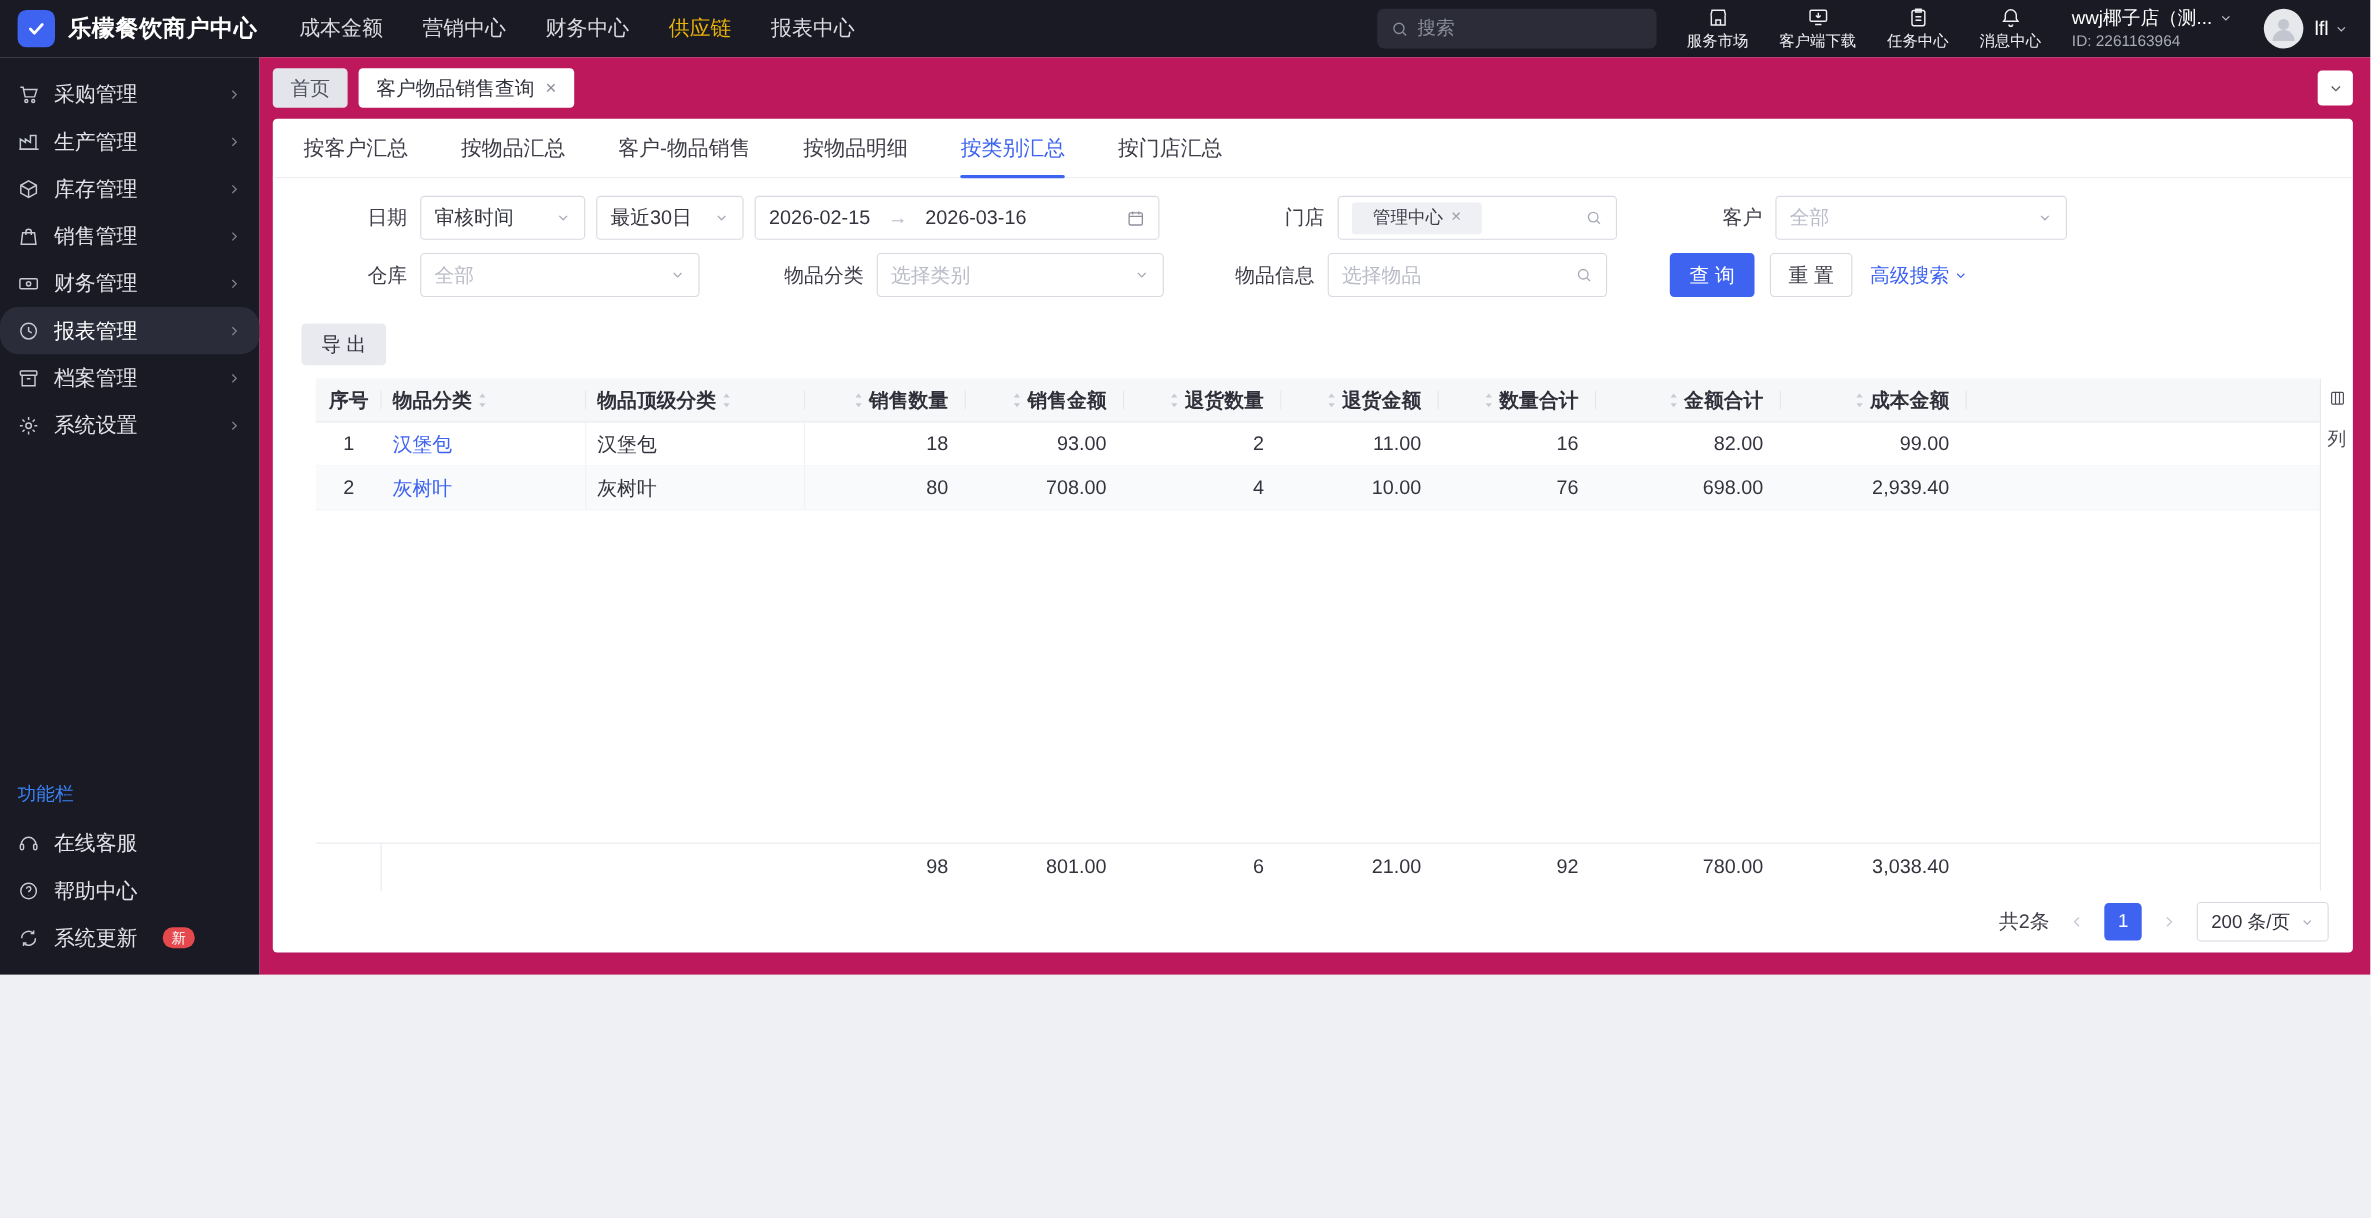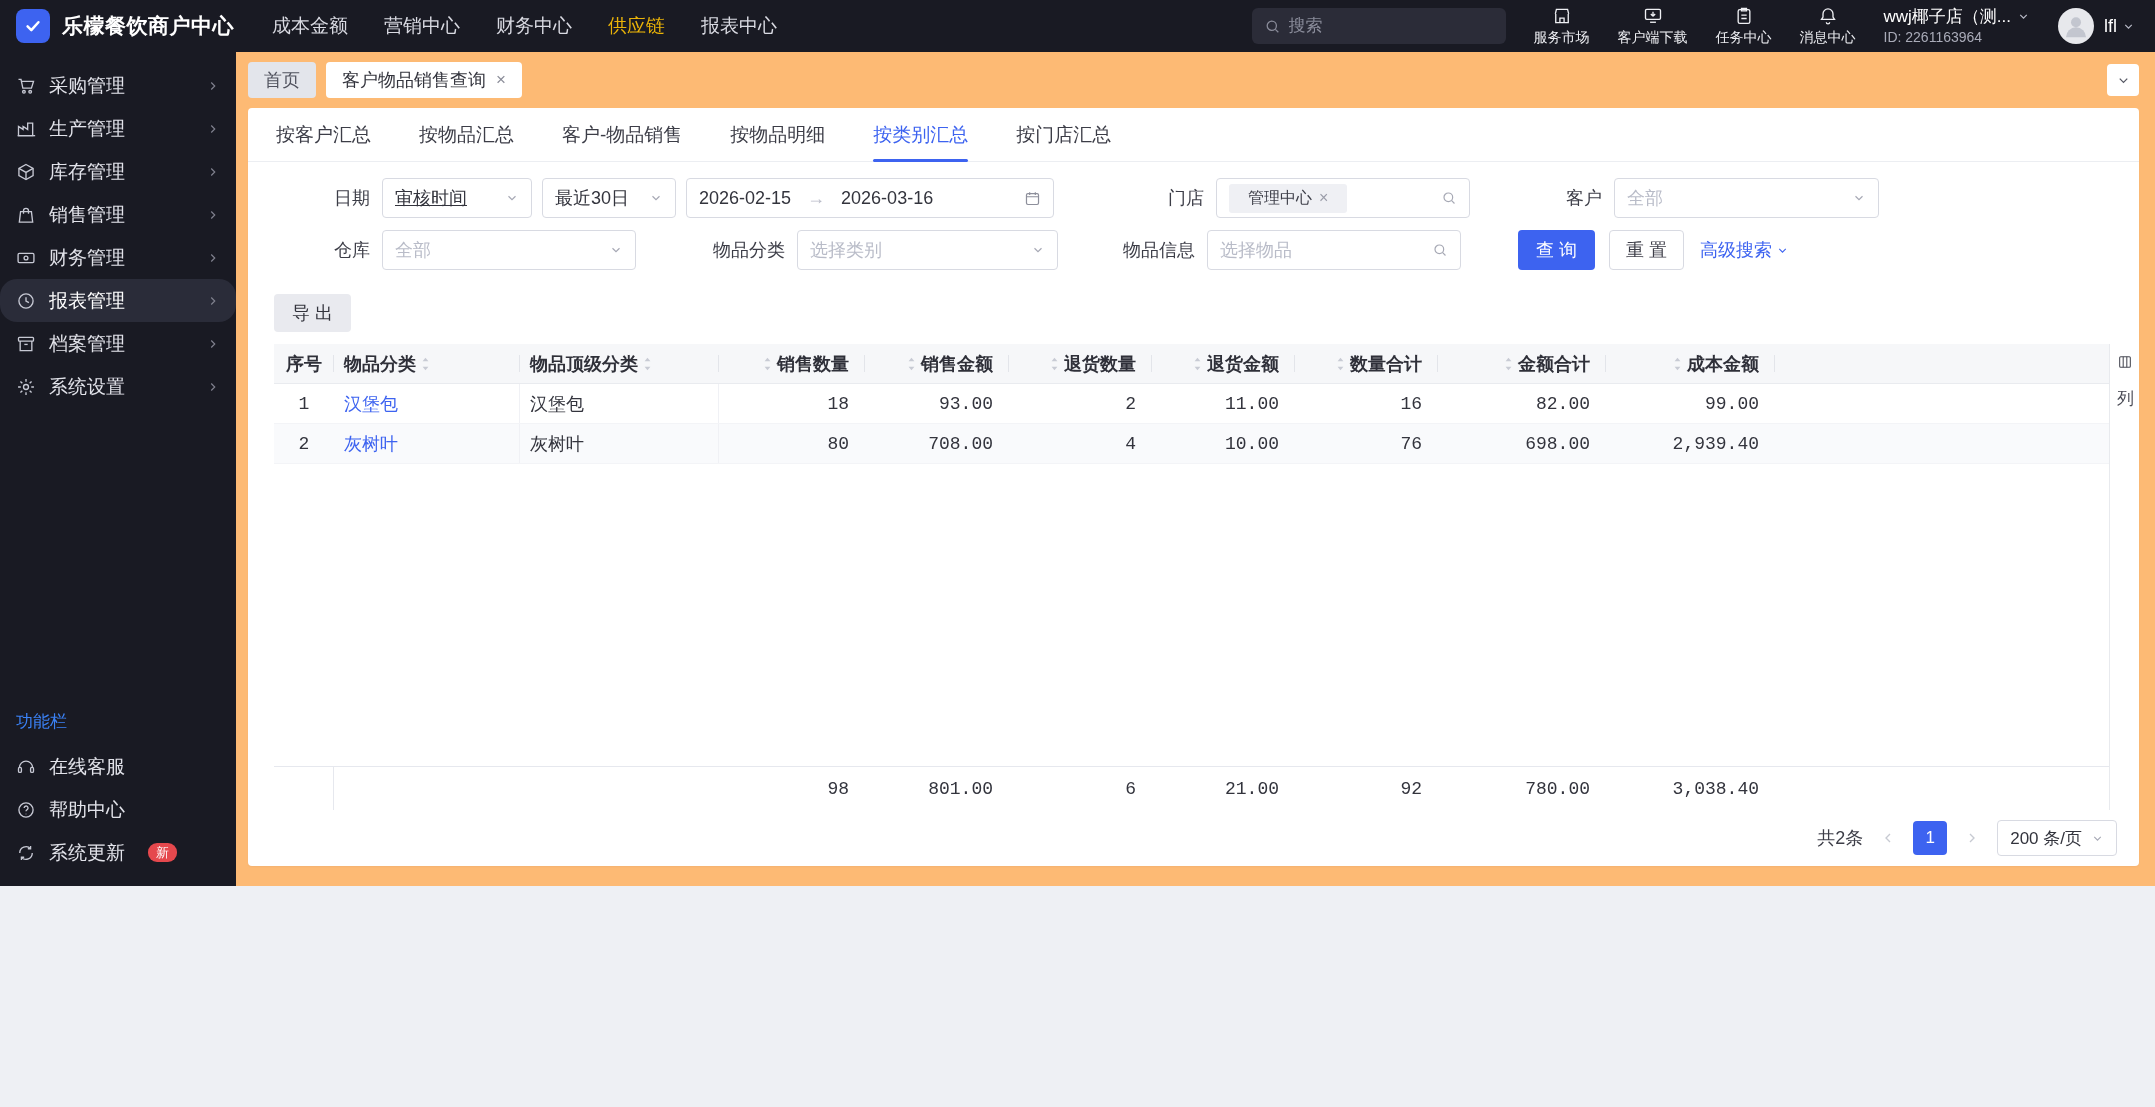--- a/index.html
+++ b/index.html
@@ -37,21 +37,21 @@
   .sidebar { flex: 0 0 236px; width: 236px; background: #191a23; color: #e2e3ea; display: flex; flex-direction: column; padding-top: 12px; }
   .side-item { height: 43px; display: flex; align-items: center; gap: 13px; padding: 0 16px; font-size: 19px; cursor: pointer; white-space: nowrap; }
   .side-item .micon { width: 20px; height: 20px; color: #c7c9d4; flex: 0 0 20px; }
   .side-item .chev { margin-left: auto; color: #80828f; }
   .side-item.active { background: #2a2c39; color: #fff; border-radius: 17px; }
   .side-footer { margin-top: auto; padding-bottom: 12px; }
   .func-label { color: #3b82f6; font-size: 17px; padding: 10px 16px 12px; }
   .badge-new { background: #e5484d; color: #fff; font-size: 13px; line-height: 1; border-radius: 9px; padding: 3px 8px; margin-left: 10px; }
 
   
-  .main { flex: 1; display: flex; flex-direction: column; min-width: 0; background: #fdba74; }
+  .main { flex: 1; display: flex; flex-direction: column; min-width: 0; background: #be185d; }
   .crumbbar { flex: 0 0 56px; display: flex; align-items: center; gap: 10px; padding: 0 16px 0 12px; }
   .crumb { height: 36px; padding: 0 16px; border-radius: 4px; background: #e3e5eb; color: #50525e; font-size: 18px; display: flex; align-items: center; gap: 10px; cursor: pointer; white-space: nowrap; }
   .crumb.active { background: #fff; color: #33343d; }
   .crumb .x { color: #8b8d99; font-size: 17px; }
   .crumb-more { margin-left: auto; width: 32px; height: 32px; background: #fff; border-radius: 4px; display: grid; place-items: center; color: #565864; cursor: pointer; }
 
   .card { flex: 1; margin: 0 16px 20px 12px; background: #fff; border-radius: 4px; display: flex; flex-direction: column; min-height: 0; box-shadow: 0 1px 2px rgba(20,22,40,.04); }
 
   .tabsrow { flex: 0 0 54px; display: flex; gap: 48px; padding: 0 28px; border-bottom: 1px solid #eceef2; }
   .vtab { display: flex; align-items: center; font-size: 19px; color: #3c3d47; position: relative; cursor: pointer; white-space: nowrap; }
@@ -60,35 +60,35 @@
 
   
   .filters { padding: 16px 0 4px; }
   .frow { display: flex; align-items: center; height: 40px; margin-bottom: 12px; padding-left: 26px; font-size: 18px; color: #3c3d47; }
   .flabel { text-align: right; margin-right: 12px; flex: 0 0 auto; white-space: nowrap; }
   .lw96 { width: 96px; } .lw80 { width: 80px; } .lw50 { width: 50px; }
   .ml100 { margin-left: 100px; } .ml82 { margin-left: 82px; } .ml69 { margin-left: 69px; } .ml57 { margin-left: 57px; } .ml14 { margin-left: 14px; } .ml16 { margin-left: 16px; } .ml10 { margin-left: 10px; }
   .sel, .inputbox { height: 40px; border: 1px solid #d8dae2; border-radius: 4px; background: #fff; display: flex; align-items: center; gap: 8px; padding: 0 12px; font-size: 18px; color: #33343d; cursor: pointer; }
   .sel .scaret { margin-left: auto; color: #a6a8b4; }
   .ph { color: #b9bcc8; }
-  .w150 { width: 150px; text-decoration: underline; } .w134 { width: 134px; } .w368 { width: 368px; } .w254 { width: 254px; } .w265 { width: 265px; } .w261 { width: 261px; }
+  .w150 { width: 150px; } .w134 { width: 134px; } .w368 { width: 368px; } .w254 { width: 254px; } .w265 { width: 265px; } .w261 { width: 261px; }
   .daterange .arr { color: #b9bcc8; padding: 0 8px; }
   .daterange .calico { margin-left: auto; color: #8d8f9b; }
   .inputbox .searchico { margin-left: auto; color: #a6a8b4; }
   .tag { background: #eff0f4; border-radius: 3px; padding: 4px 19px; font-size: 16px; display: flex; align-items: center; gap: 7px; color: #3c3d47; }
   .tag .x { color: #9b9da9; cursor: pointer; }
   .btn-primary { height: 40px; padding: 0 18px; background: #3d63f0; color: #fff; border: 0; border-radius: 4px; font-size: 18px; font-family: inherit; cursor: pointer; white-space: nowrap; }
   .btn-plain { height: 40px; padding: 0 16px; background: #fff; color: #3c3d47; border: 1px solid #d8dae2; border-radius: 4px; font-size: 18px; font-family: inherit; cursor: pointer; white-space: nowrap; }
   .adv { color: #3d63f0; font-size: 18px; display: flex; align-items: center; gap: 4px; cursor: pointer; white-space: nowrap; }
 
   .toolbar { padding: 8px 26px 12px; }
   .btn-export { height: 38px; padding: 0 18px; background: #e9eaef; border: 0; border-radius: 4px; font-size: 18px; color: #33343d; font-family: inherit; cursor: pointer; }
 
   
-  .table-area { flex: 1; display: flex; min-height: 0; padding-left: 26px; font-family: Liberation Mono, monospace; }
+  .table-area { flex: 1; display: flex; min-height: 0; padding-left: 39px; }
   .twrap { flex: 1; display: flex; flex-direction: column; min-width: 0; }
   .tgrid { display: grid; grid-template-columns: 60px 186px 199px 146px 144px 143px 143px 143px 168px 169px minmax(0,1fr); }
   .thead { background: #f6f7f9; height: 40px; font-weight: 700; font-size: 18px; color: #2f3039; border-bottom: 1px solid #e9ebef; }
   .th { display: flex; align-items: center; gap: 4px; padding: 0 10px; position: relative; white-space: nowrap; overflow: hidden; }
   .th.center { justify-content: center; }
   .th.num { justify-content: flex-end; padding-right: 16px; }
   .th::after { content: ""; position: absolute; right: 0; top: 11px; bottom: 11px; width: 1px; background: #e3e5ea; }
   .th.nofill::after { display: none; }
   .sorter { flex: 0 0 auto; display: inline-flex; }
   .trow { height: 40px; font-size: 18px; color: #33343d; border-bottom: 1px solid #f3f4f7; }

